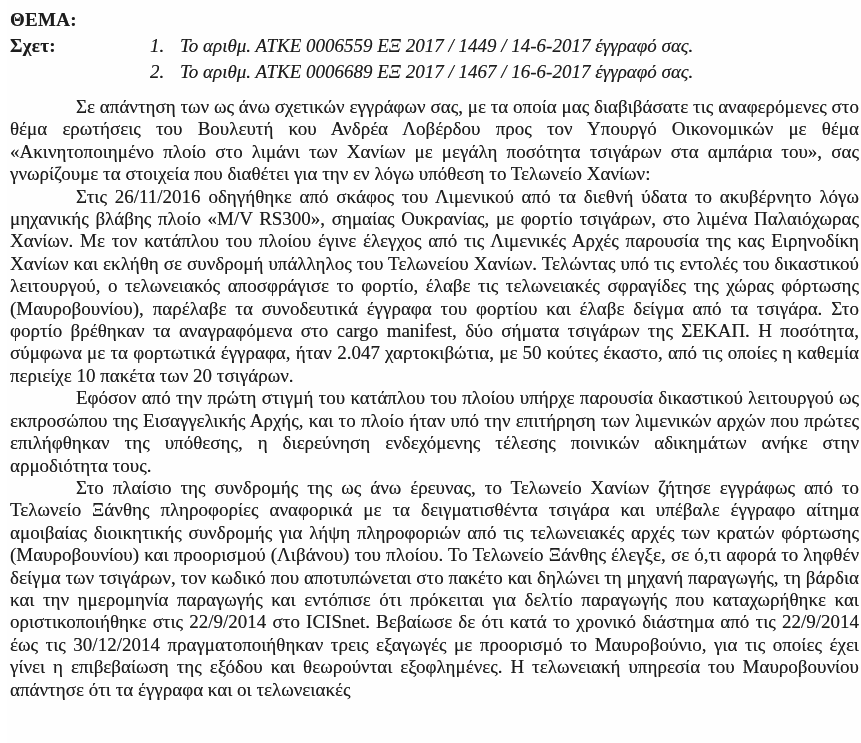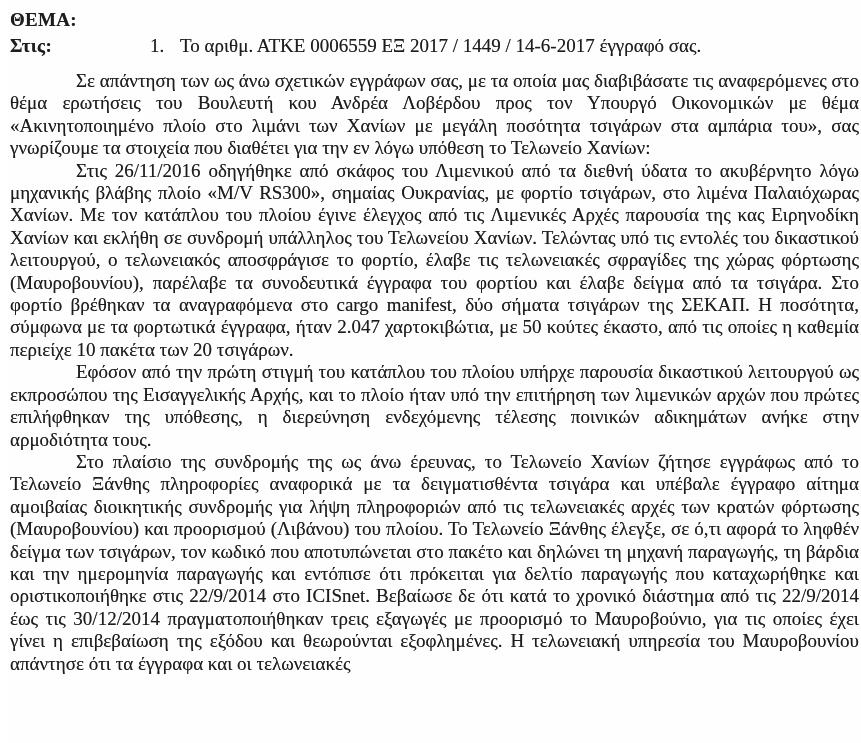--- a/index.html
+++ b/index.html
@@ -36,20 +36,21 @@
     flex: 1 1 auto;
     text-align: justify;
   }
   .ref-list {
     flex: 1 1 auto;
     padding-left: 46px;
   }
   .ref-item {
     white-space: nowrap;
     line-height: 26px;
+    font-style: italic;
   }
   .ref-num {
     display: inline-block;
     width: 30px;
   }
   
   .body-text {
     margin-top: 11px;
     line-height: 22.4px;
   }
@@ -84,23 +85,24 @@
 </head>
 <body>
 
 <div class="page">
 
   <div class="hdr-row">
     <div class="hdr-label">ΘΕΜΑ:</div>
   </div>
 
   <div class="hdr-row">
-    <div class="hdr-label">Στις:</div>
+    <div class="hdr-label">Σχετ:</div>
     <div class="ref-list">
       <div class="ref-item"><span class="ref-num">1.</span><span>Το αριθμ. ΑΤΚΕ 0006559 ΕΞ 2017 / 1449 / 14-6-2017 έγγραφό σας.</span></div>
+      <div class="ref-item"><span class="ref-num">2.</span><span>Το αριθμ. ΑΤΚΕ 0006689 ΕΞ 2017 / 1467 / 16-6-2017 έγγραφό σας.</span></div>
     </div>
   </div>
 
   <div class="body-text">
 
     <p class="para"><span>Σε απάντηση των ως άνω σχετικών εγγράφων σας, με τα οποία μας διαβιβάσατε τις αναφερόμενες στο θέμα ερωτήσεις του Βουλευτή κου Ανδρέα Λοβέρδου προς τον Υπουργό Οικονομικών με θέμα </span><span class="italic">«Ακινητοποιημένο πλοίο στο λιμάνι των Χανίων με μεγάλη ποσότητα τσιγάρων στα αμπάρια του»</span><span>, σας γνωρίζουμε τα στοιχεία που διαθέτει για την εν λόγω υπόθεση το Τελωνείο Χανίων:</span></p>
 
 
     <p class="para">Στις 26/11/2016 οδηγήθηκε από σκάφος του Λιμενικού από τα διεθνή ύδατα το ακυβέρνητο λόγω μηχανικής βλάβης πλοίο «M/V RS300», σημαίας Ουκρανίας, με φορτίο τσιγάρων, στο λιμένα Παλαιόχωρας Χανίων. Με τον κατάπλου του πλοίου έγινε έλεγχος από τις Λιμενικές Αρχές παρουσία της κας Ειρηνοδίκη Χανίων και εκλήθη σε συνδρομή υπάλληλος του Τελωνείου Χανίων. Τελώντας υπό τις εντολές του δικαστικού λειτουργού, ο τελωνειακός αποσφράγισε το φορτίο, έλαβε τις τελωνειακές σφραγίδες της χώρας φόρτωσης (Μαυροβουνίου), παρέλαβε τα συνοδευτικά έγγραφα του φορτίου και έλαβε δείγμα από τα τσιγάρα. Στο φορτίο βρέθηκαν τα αναγραφόμενα στο cargo manifest, δύο σήματα τσιγάρων της ΣΕΚΑΠ. Η ποσότητα, σύμφωνα με τα φορτωτικά έγγραφα,  ήταν 2.047 χαρτοκιβώτια, με 50 κούτες έκαστο, από τις οποίες η καθεμία περιείχε 10 πακέτα των 20 τσιγάρων.</p>
 

